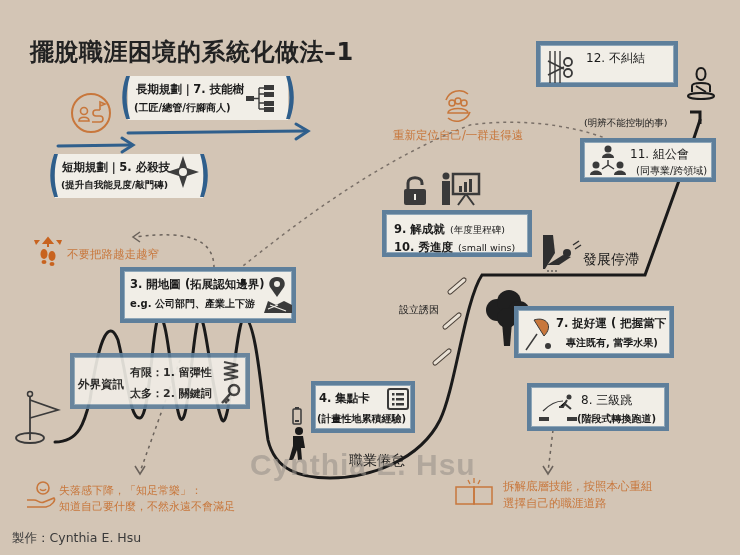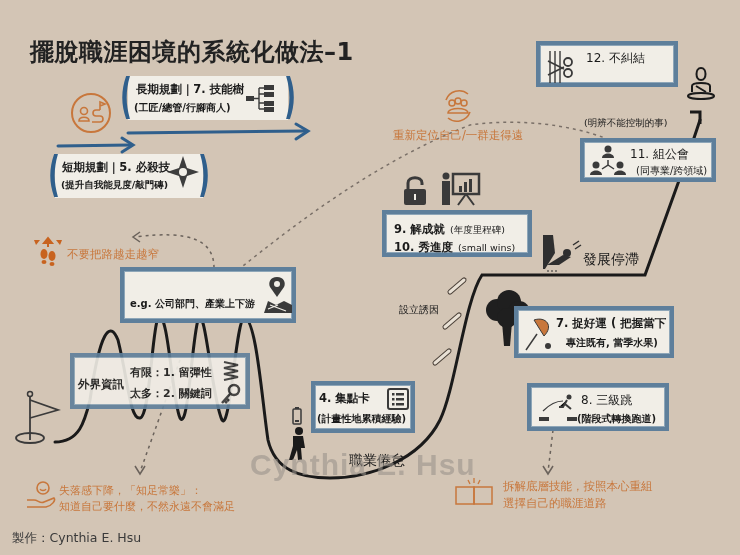--- a/index.html
+++ b/index.html
@@ -120,20 +120,21 @@
     <path d="M30 4 L24 4 L28 9 Z" fill="#c8631f"></path>
     <ellipse cx="12" cy="18" rx="3.5" ry="5" fill="#c8631f"></ellipse>
     <ellipse cx="20" cy="20" rx="3.5" ry="5" fill="#c8631f"></ellipse>
     <ellipse cx="12" cy="26" rx="2.5" ry="2" fill="#c8631f"></ellipse>
     <ellipse cx="20" cy="28" rx="2.5" ry="2" fill="#c8631f"></ellipse>
   </svg>
 </div>
 <div class="abs orange-text" style="left:67px;top:240px;font-size:11.5px;margin-top:7px;">不要把路越走越窄</div>
 
 <div class="card" style="left:120px;top:267px;width:176px;height:56px;">
+  <div class="abs t-main" style="left:6px;top:6px;font-size:11.5px;">3. 開地圖 (拓展認知邊界)</div>
   <div class="abs t-sub-b" style="left:6px;top:26px;">e.g. 公司部門、產業上下游</div>
   <div class="abs" style="left:140px;top:4px;width:30px;height:40px;">
     <svg width="30" height="40" style="left:0;top:0;">
       <path d="M13 2 C6 2, 4 8, 6 12 L13 22 L20 12 C22 8, 20 2, 13 2 Z" fill="#3a3a3a"></path>
       <circle cx="13" cy="9" r="3" fill="#f1eee7"></circle>
       <path d="M0 38 L4 26 L12 30 L20 26 L28 30 L28 38 Z" fill="#3a3a3a"></path>
       <path d="M6 30 L22 36 M4 34 L14 30" stroke="#f1eee7" stroke-width="1.2"></path>
     </svg>
   </div>
 </div>

